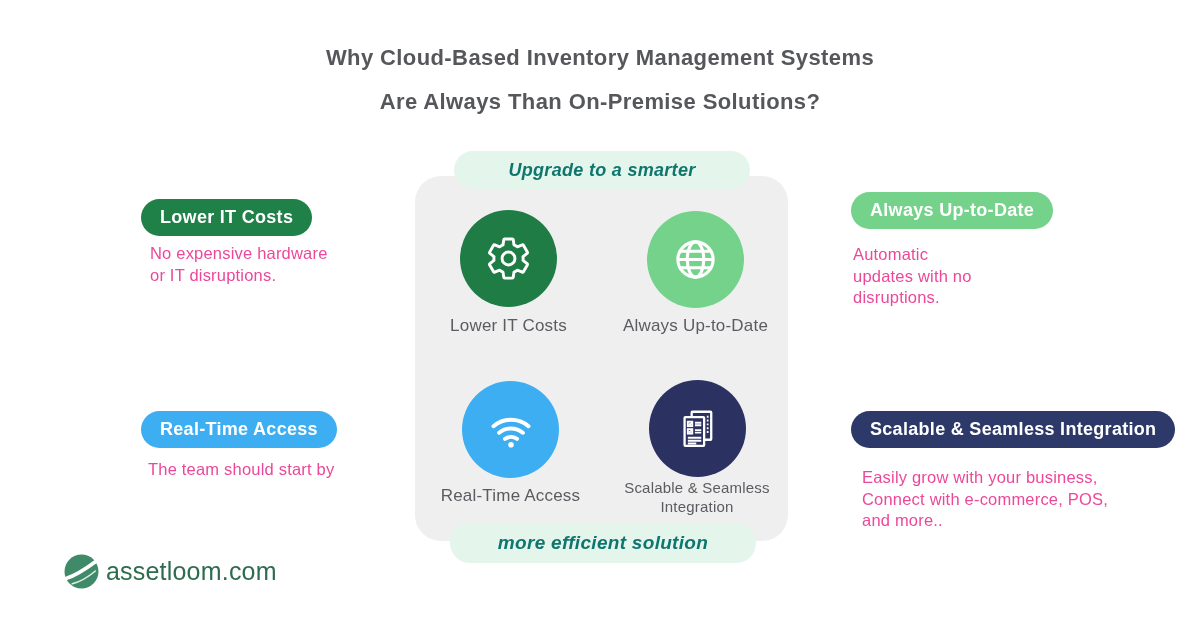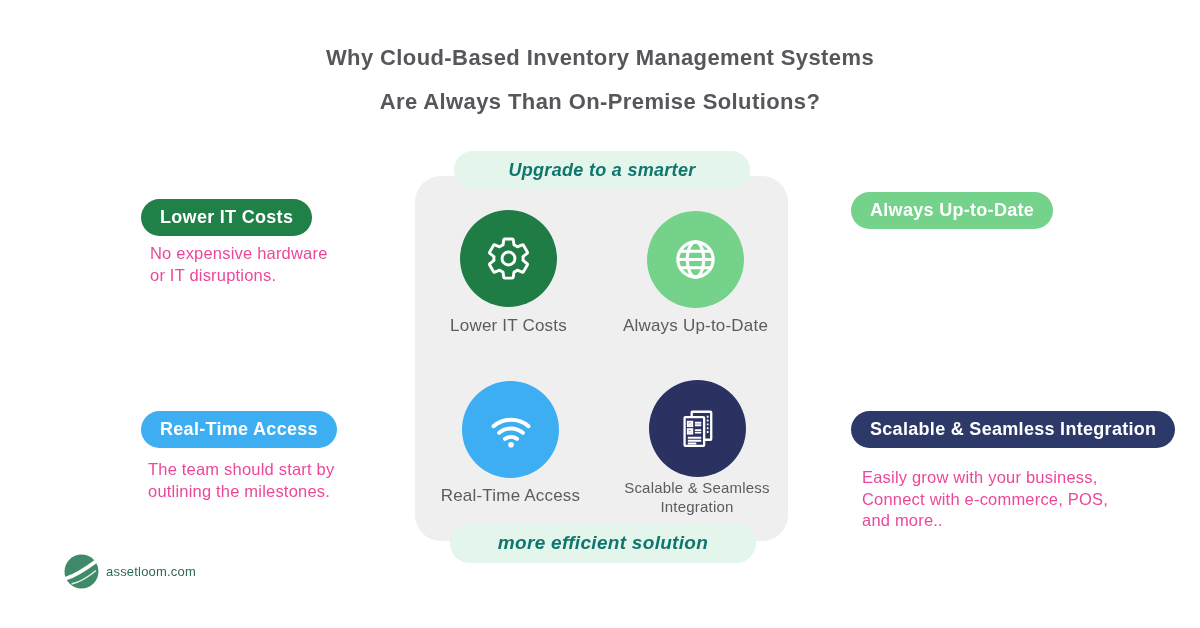--- a/index.html
+++ b/index.html
@@ -53,21 +53,21 @@
   .badge.navy{left:851px;top:411px;background:#2d3a69;}
   .callout-text{
     position:absolute;color:#ec4899;font-size:16.5px;line-height:21.5px;letter-spacing:.2px;
   }
   .ct-1{left:150px;top:243px;}
   .ct-2{left:148px;top:459px;}
   .ct-3{left:853px;top:244px;}
   .ct-4{left:862px;top:467px;}
   
   .logo{position:absolute;left:64px;top:554px;display:flex;align-items:center;gap:7px;}
-  .logo-text{color:#2e6b50;font-size:13px;font-weight:500;letter-spacing:.2px;}
+  .logo-text{color:#2e6b50;font-size:25px;font-weight:500;letter-spacing:.2px;}
   svg{display:block;}
 </style>
 </head>
 <body>
 
 <div class="stage">
 
   <div class="title">
     <div>Why Cloud-Based Inventory Management Systems</div>
     <div>Are Always Than On-Premise Solutions?</div>
@@ -132,24 +132,28 @@
 
   <div class="badge green">Lower IT Costs</div>
   <div class="callout-text ct-1">
     <div>No expensive hardware</div>
     <div>or IT disruptions.</div>
   </div>
 
   <div class="badge blue">Real-Time Access</div>
   <div class="callout-text ct-2">
     <div>The team should start by</div>
-    <div>outlining the milestones.</div>
   </div>
 
   <div class="badge lgreen">Always Up-to-Date</div>
+  <div class="callout-text ct-3">
+    <div>Automatic</div>
+    <div>updates with no</div>
+    <div>disruptions.</div>
+  </div>
 
   <div class="badge navy">Scalable &amp; Seamless Integration</div>
   <div class="callout-text ct-4">
     <div>Easily grow with your business,</div>
     <div>Connect with e-commerce, POS,</div>
     <div>and more..</div>
   </div>
 
   <div class="logo">
     <span>

